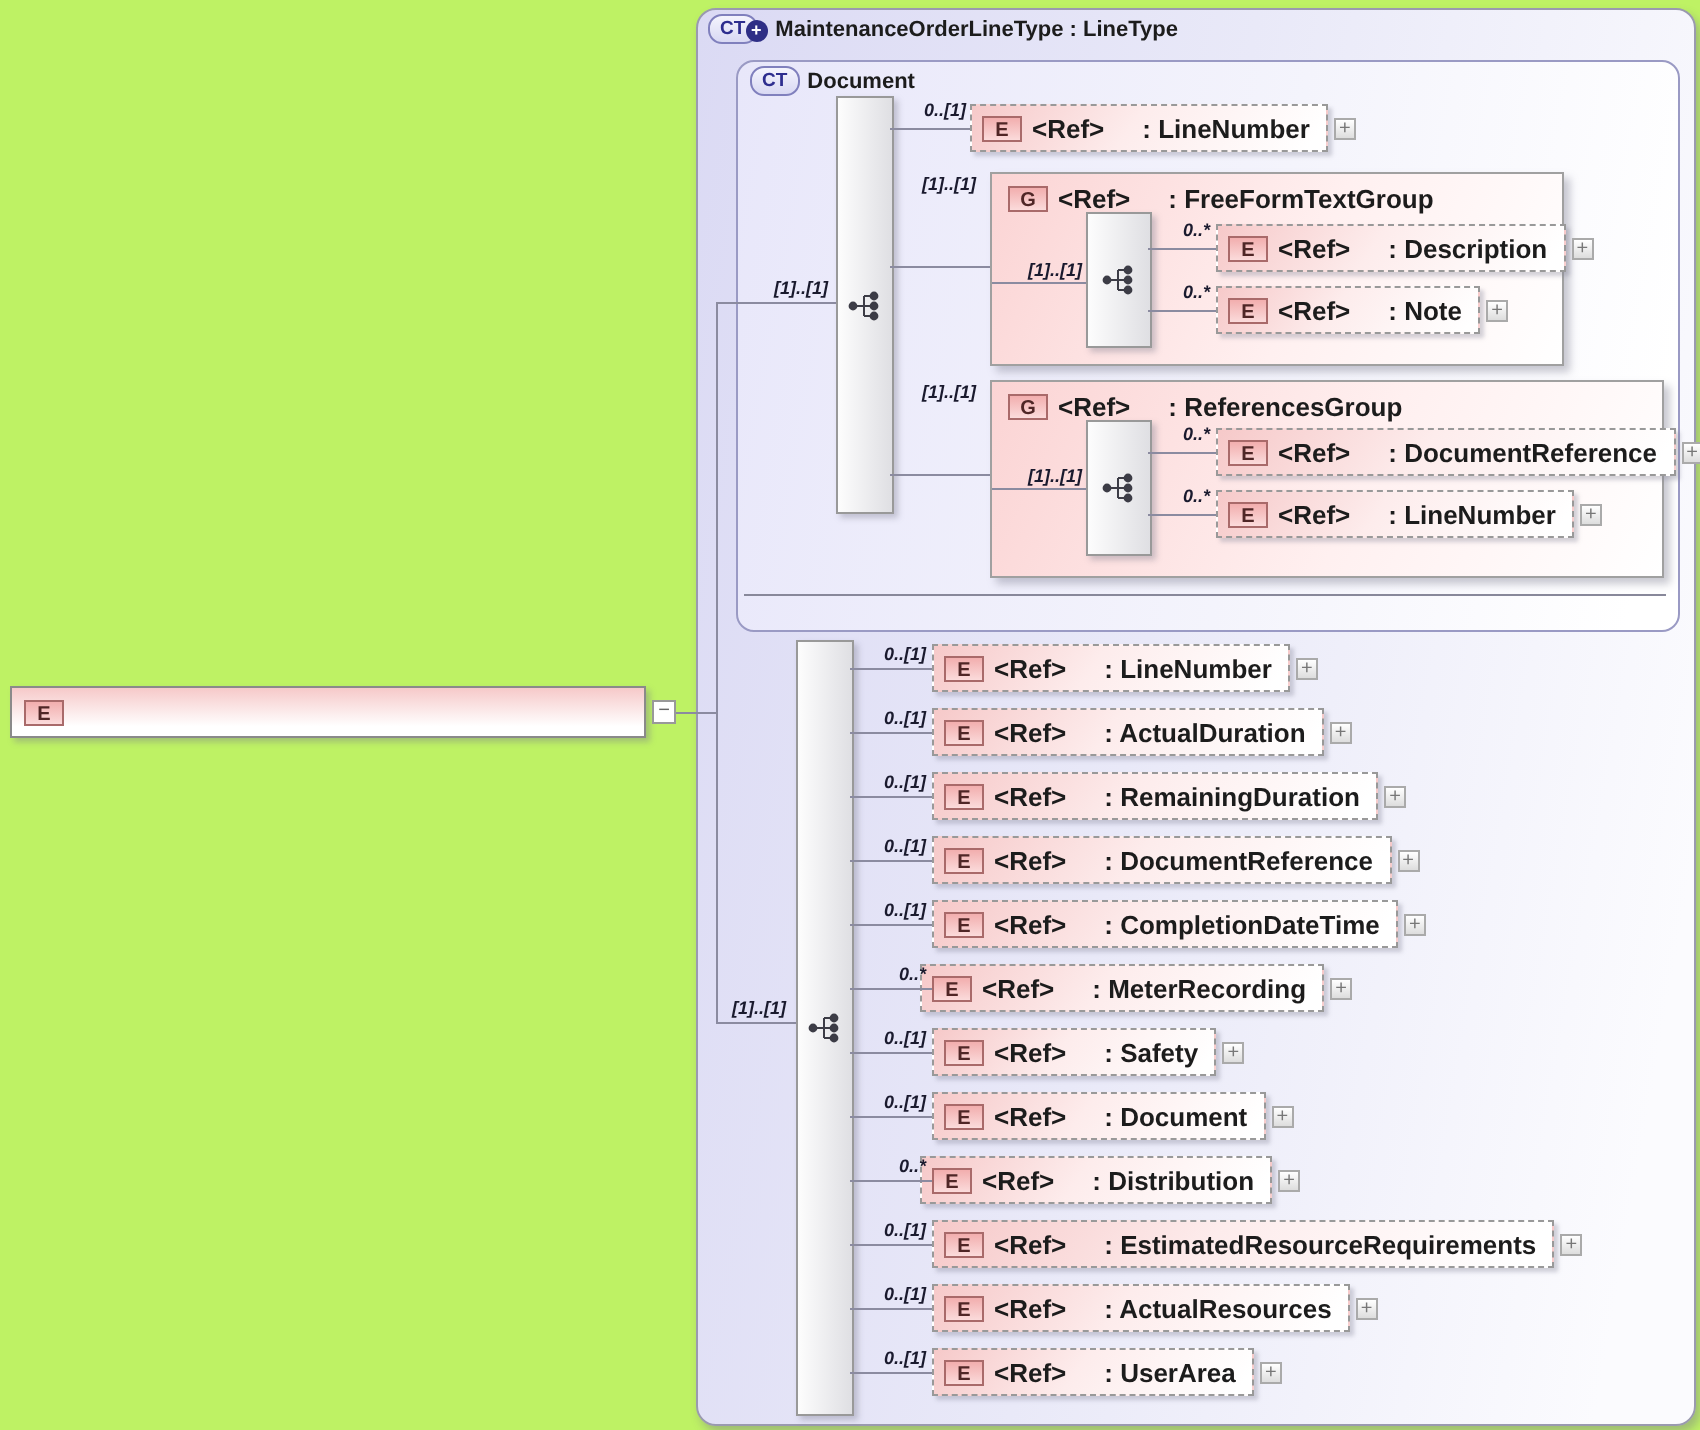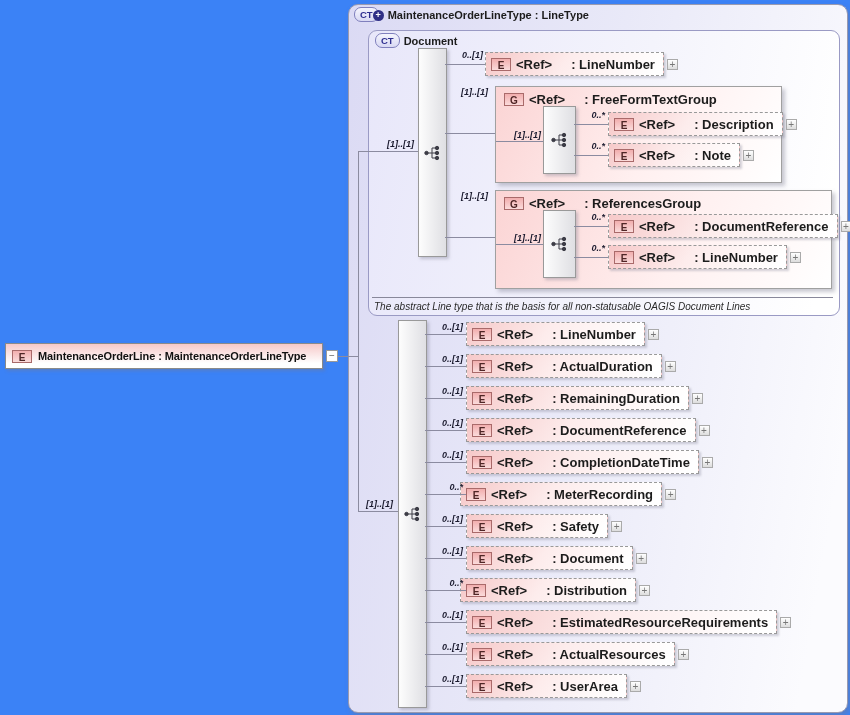--- a/index.html
+++ b/index.html
@@ -1,16 +1,16 @@
 <!DOCTYPE html>
 <html><head>
 <meta charset="utf-8">
 <style>
   html,body{margin:0;padding:0;background:#fff;}
-  #canvas{position:relative;width:850px;height:715px;font-family:"Liberation Sans",sans-serif;overflow:hidden;background:#3b82f6;}
+  #canvas{position:relative;width:850px;height:715px;font-family:"Liberation Sans",sans-serif;overflow:hidden;background:#bef264;}
 
   
   .hline,.vline{position:absolute;background:#8b8ba0;}
   .hline{height:1px;}
   .vline{width:1px;}
 
   
   .card{font-style:italic;font-weight:bold;font-size:9px;color:#1a1a2e;white-space:nowrap;}
   .card.abs{position:absolute;text-align:right;}
 
@@ -78,30 +78,28 @@
       <span class="ctplus">+</span>
     <span class="hdtitle" style="margin-left:-2px;text-align:center;">MaintenanceOrderLineType : LineType</span>
   </div>
 
   <div class="inner"></div>
   <div class="hdr" style="left:375px;top:33px;">
     <span class="ctbadge">CT</span>
     <span class="hdtitle">Document</span>
   </div>
   <div class="notesep" style="left:372px;top:297px;width:461px;"></div>
-  <div class="note" style="left:374px;top:301px;">The abstract Line type that is the basis for all non-statusable OAGIS Document Lines</div>
 
   <div class="hline" style="left:338px;top:356px;width:20px;"></div>
   <div class="vline" style="left:358px;top:151px;height:360px;"></div>
   <div class="hline" style="left:358px;top:151px;width:60px;"></div>
   <div class="hline" style="left:358px;top:511px;width:40px;"></div>
 
   <div class="rootbox">
     <span class="badge">E</span>
-    <span class="rootlabel">MaintenanceOrderLine : MaintenanceOrderLineType</span>
   </div>
   <div class="minusbox">−</div>
 
   <div class="seqbar" style="left:418px;top:48px;width:27px;height:207px;">
     <svg class="seqicon" width="18" height="16" viewBox="0 0 18 16">
       <g stroke="#3c3c46" fill="#3c3c46" stroke-width="1">
         <circle cx="2.5" cy="8" r="1.7"></circle>
           <line x1="2.5" y1="8" x2="8" y2="8"></line>
         <line x1="8" y1="3" x2="8" y2="13"></line>
         <line x1="8" y1="3" x2="12.5" y2="3"></line>

